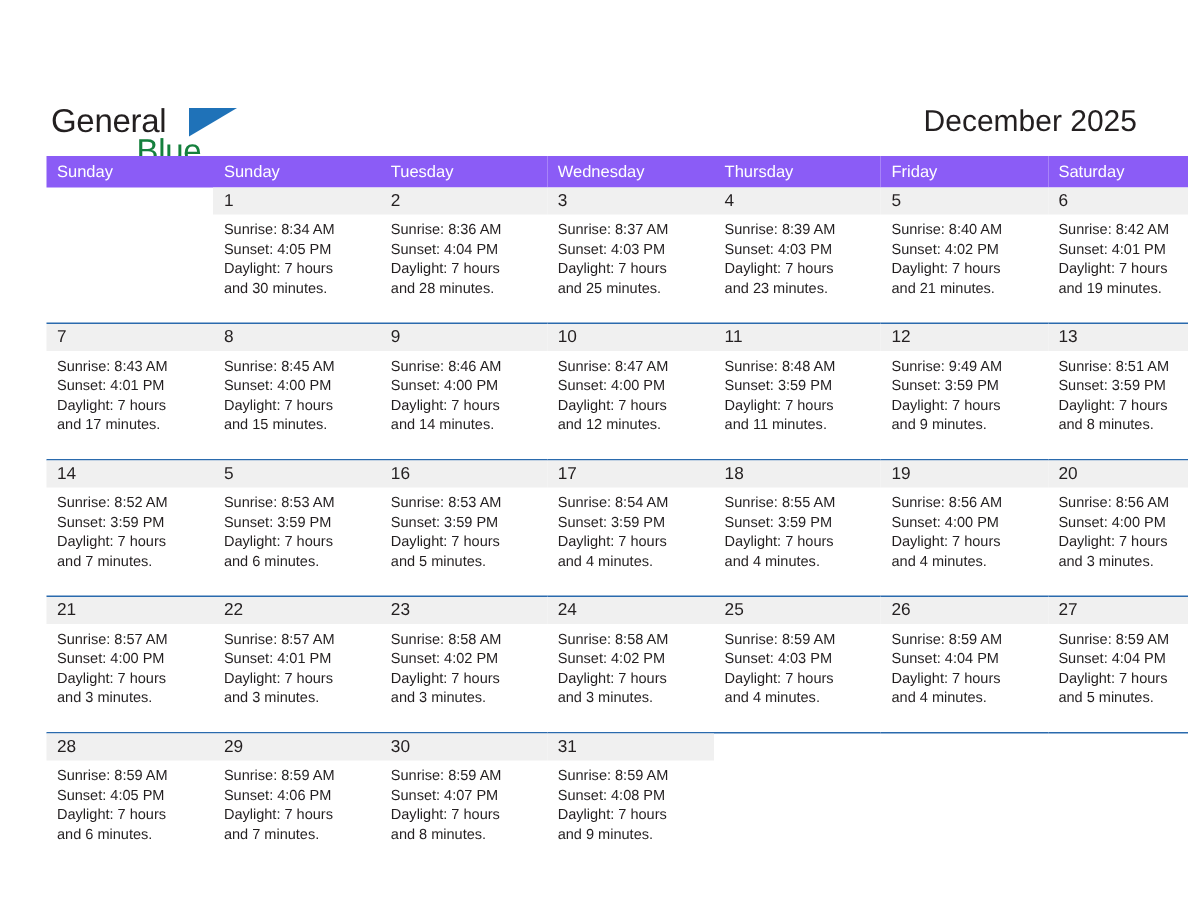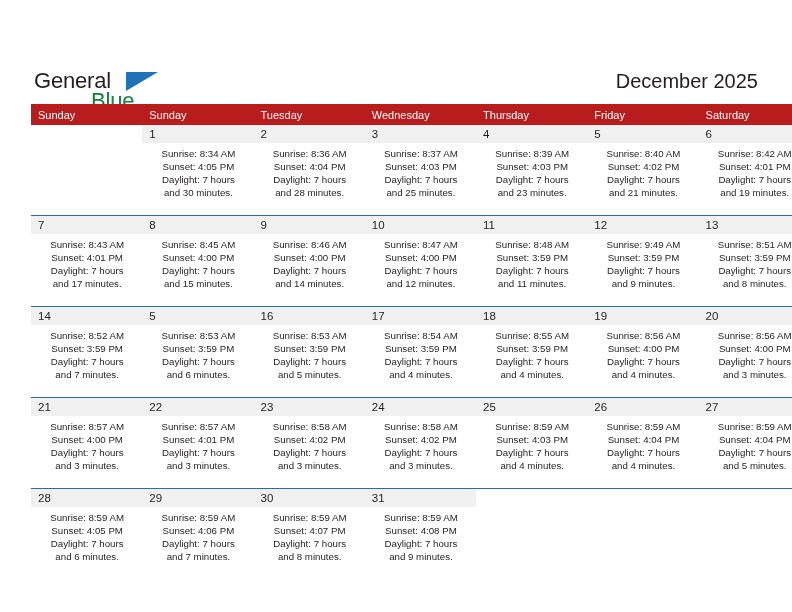--- a/index.html
+++ b/index.html
@@ -100,21 +100,21 @@
     width: 730px;
     border-collapse: collapse;
     table-layout: fixed;
   }
   .calendar th,
   .calendar td {
     padding: 0;
     margin: 0;
   }
   .dow {
-    background: #b91c1c;
+    background: #8b5cf6;
     color: #ffffff;
     font-size: 11px;
     font-weight: 400;
     text-align: left;
     height: 21px;
     padding-left: 7px !important;
     vertical-align: middle;
     width: 104.28px;
   }
 
@@ -142,21 +142,20 @@
     box-sizing: border-box;
   }
   .cell.blank .numband {
     background: transparent;
   }
   .cell .info {
     padding: 4px 6px 0 7px;
     font-size: 9.7px;
     line-height: 13.1px;
     color: #231f20;
-    text-align: center;
   }
   .cell .info div {
     white-space: nowrap;
   }
 </style>
 </head>
 <body>
 
 <div class="page">
 

